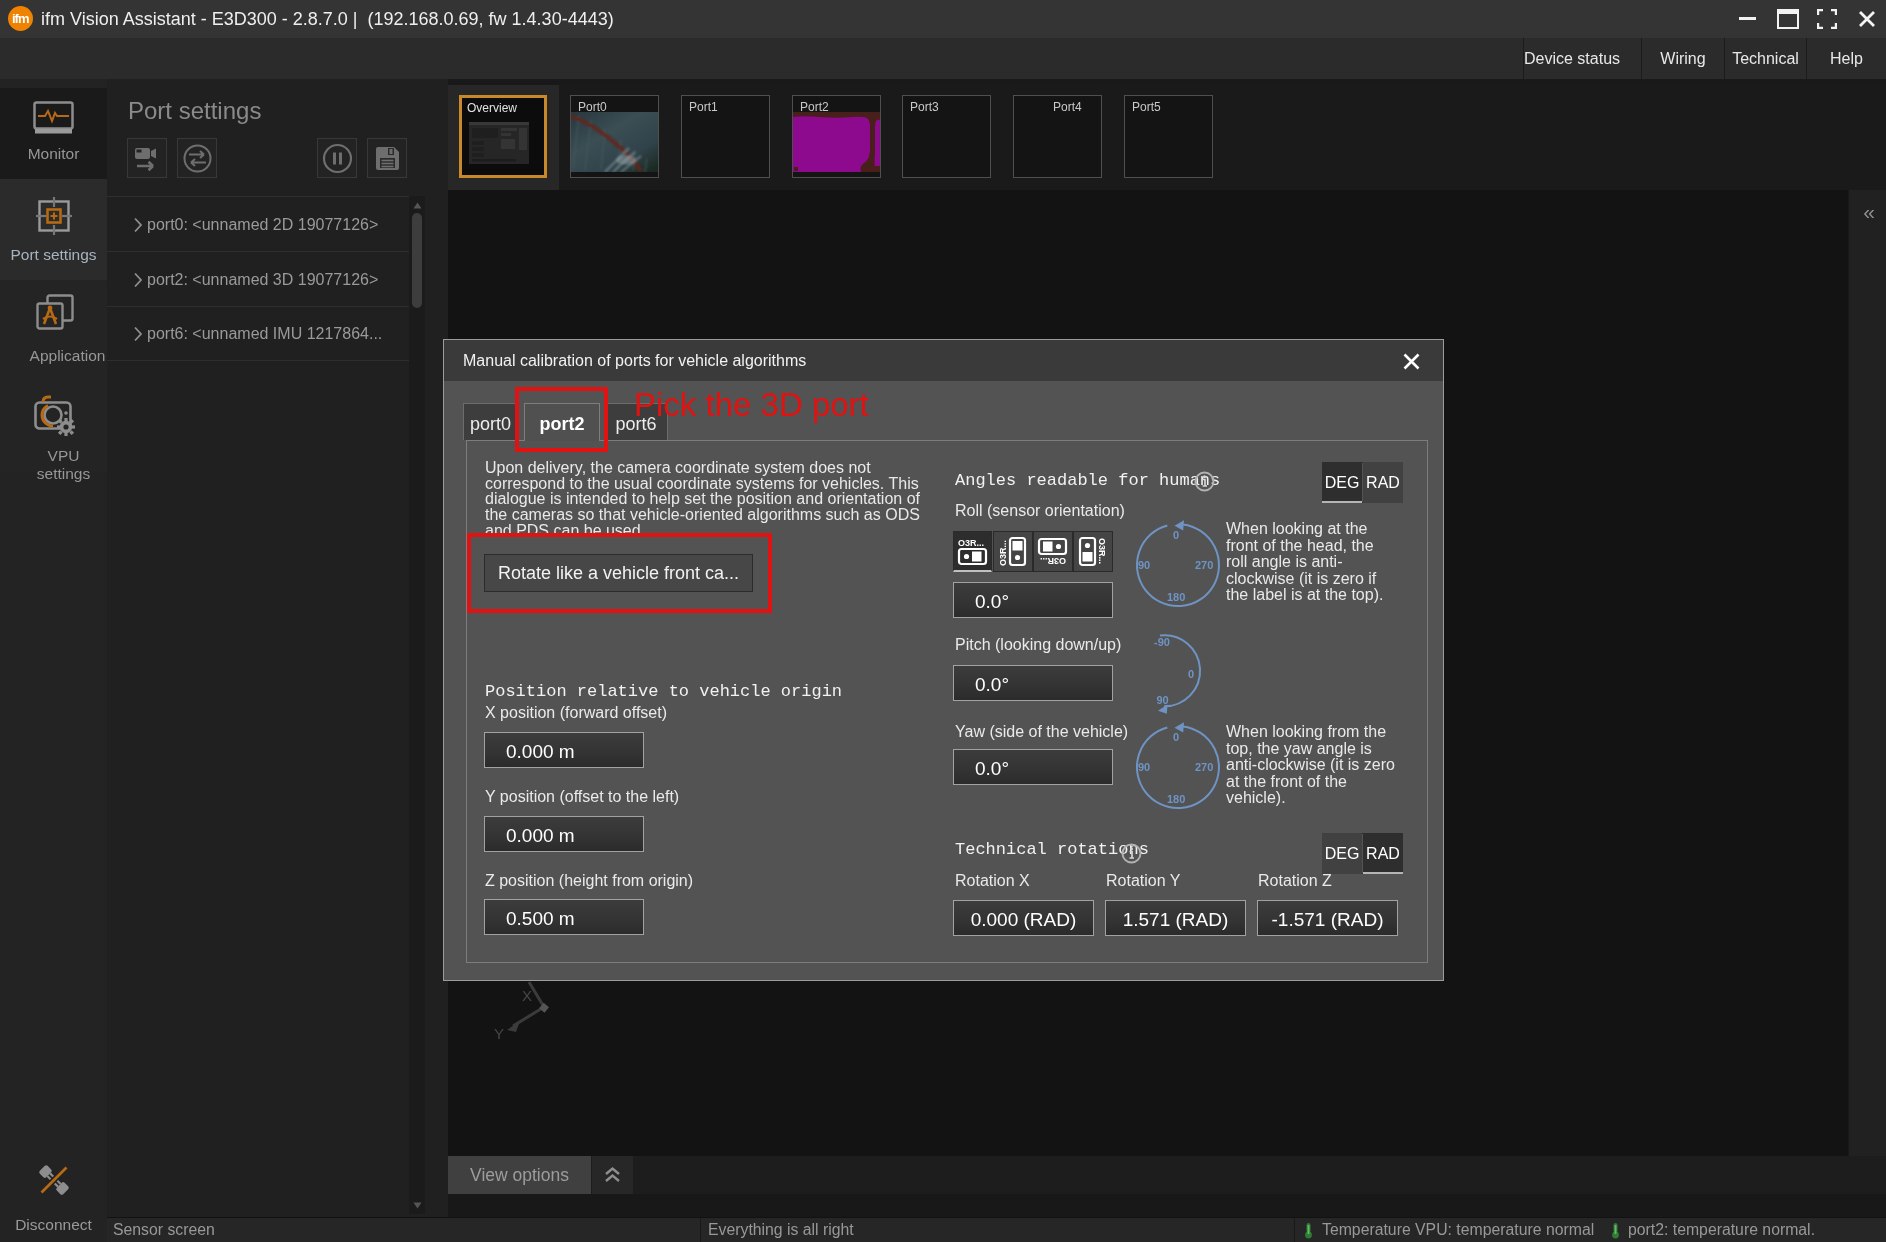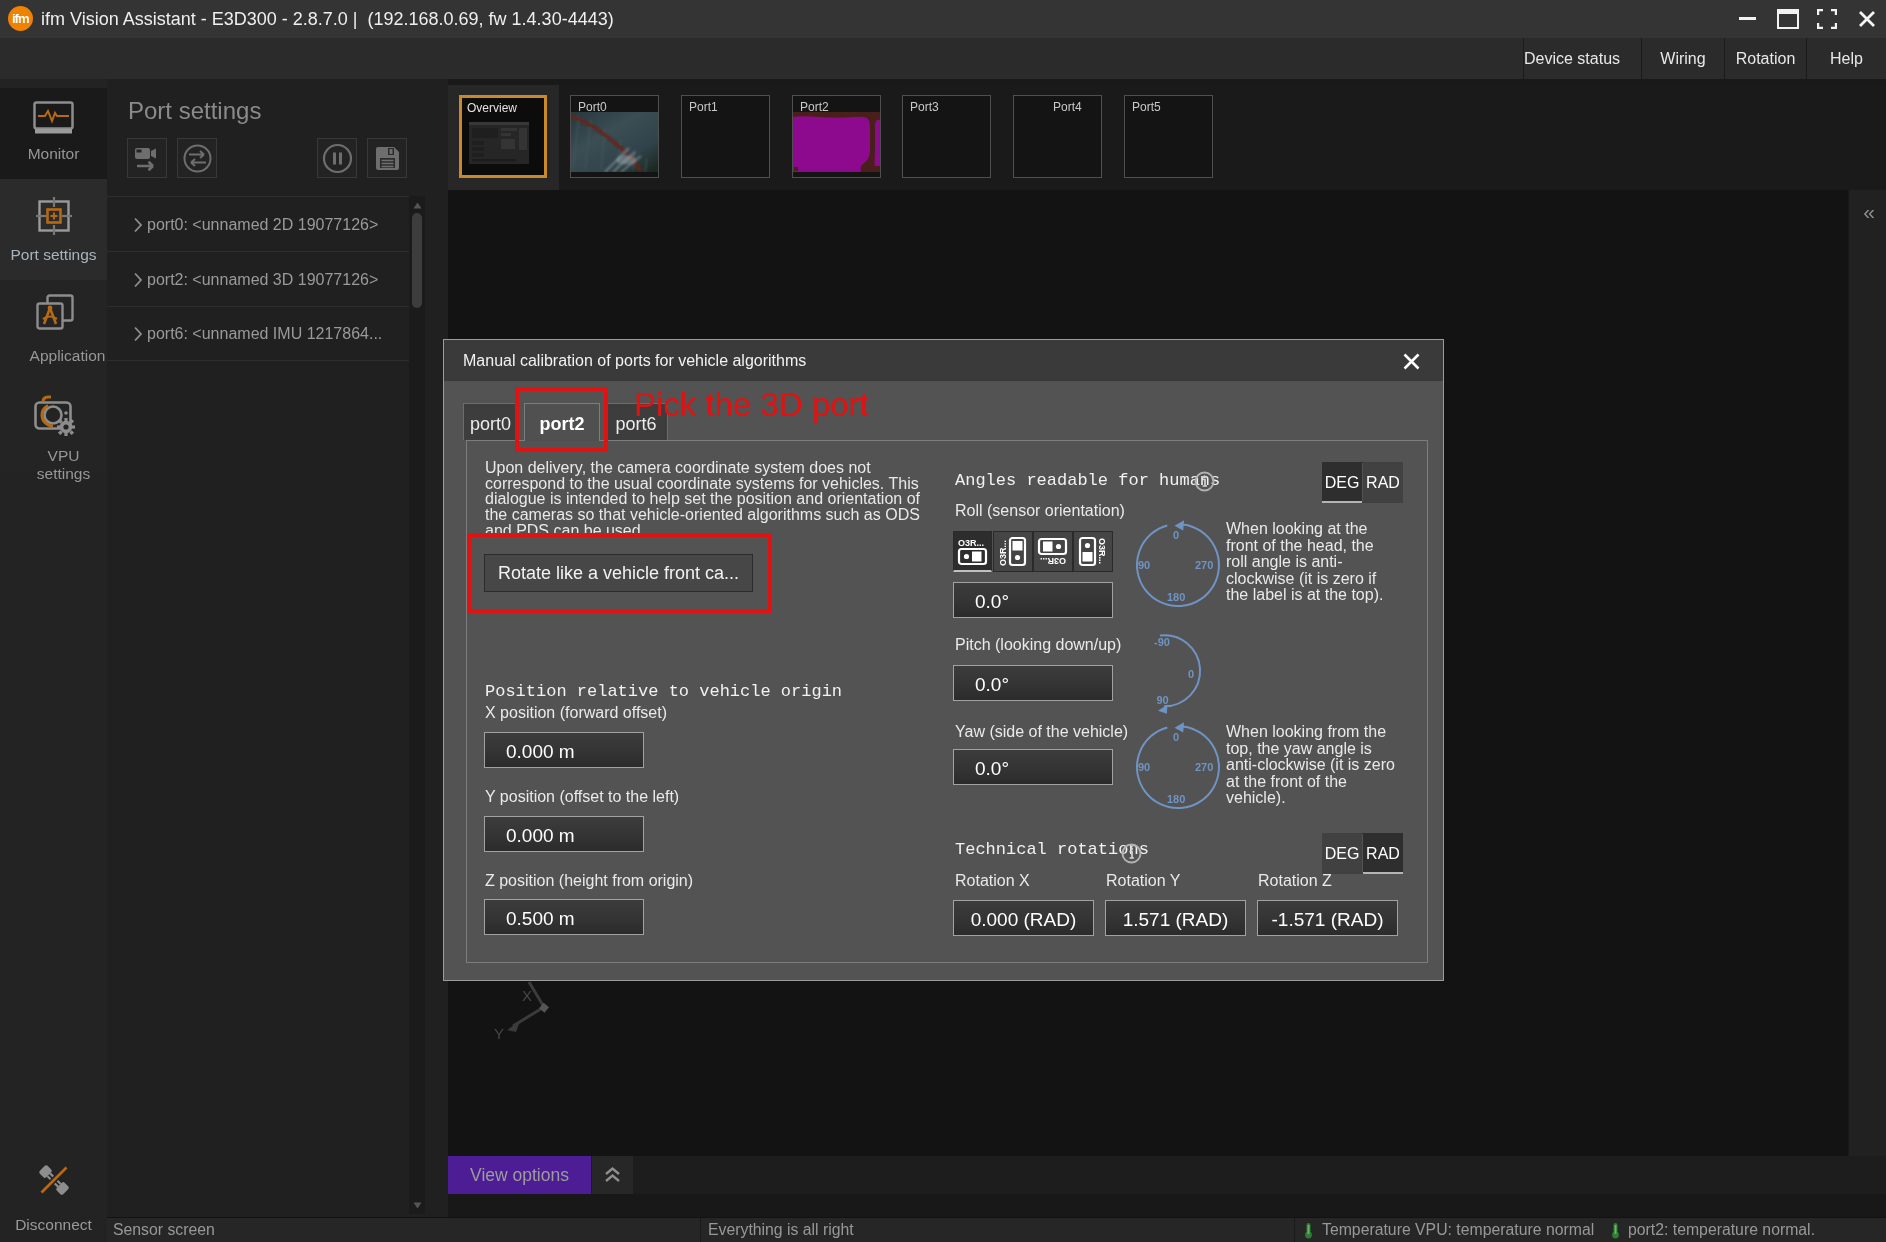--- a/index.html
+++ b/index.html
@@ -22,21 +22,21 @@
   <svg class="abs" style="left:1817px;top:9px;" width="20" height="20" viewBox="0 0 20 20">
     <path d="M1 6 V1 H6 M14 1 H19 V6 M19 14 V19 H14 M6 19 H1 V14" stroke="#f2f2f2" stroke-width="2.4" fill="none"></path>
   </svg>
   <svg class="abs" style="left:1858px;top:10px;" width="18" height="18" viewBox="0 0 18 18">
     <path d="M2 2 L16 16 M16 2 L2 16" stroke="#f4f4f4" stroke-width="2.8" fill="none"></path>
   </svg>
 
   <div class="abs" style="left:0;top:38px;width:1886px;height:41px;background:#2b2b2b;"></div>
   <div class="abs" style="left:1523px;top:38px;width:118px;height:41px;border-left:1px solid #1b1b1b;color:#e8e8e8;font-size:16px;line-height:41px;text-align:left;">Device status</div>
   <div class="abs" style="left:1641px;top:38px;width:83px;height:41px;border-left:1px solid #1b1b1b;color:#e8e8e8;font-size:16px;line-height:41px;text-align:center;">Wiring</div>
-  <div class="abs" style="left:1724px;top:38px;width:82px;height:41px;border-left:1px solid #1b1b1b;color:#e8e8e8;font-size:16px;line-height:41px;text-align:center;">Rotation</div>
+  <div class="abs" style="left:1724px;top:38px;width:82px;height:41px;border-left:1px solid #1b1b1b;color:#e8e8e8;font-size:16px;line-height:41px;text-align:center;">Technical</div>
   <div class="abs" style="left:1806px;top:38px;width:80px;height:41px;border-left:1px solid #1b1b1b;color:#e8e8e8;font-size:16px;line-height:41px;text-align:center;">Help</div>
 
   <div class="abs" style="left:0;top:79px;width:107px;height:1163px;background:#232323;"></div>
   <div class="abs" id="tile-monitor" style="left:0;top:88px;width:107px;height:91px;background:#1a1a1a;"></div>
   <div class="abs" id="tile-ports" style="left:0;top:179px;width:107px;height:101px;background:#2b2b2b;"></div>
   <div class="abs" id="tile-app" style="left:0;top:281px;width:107px;height:94px;background:#242424;"></div>
   <div class="abs" id="tile-vpu" style="left:0;top:375px;width:107px;height:97px;background:#242424;"></div>
 
   <div class="abs" style="left:0;top:145px;width:107px;text-align:center;color:#979797;font-size:15.5px;">Monitor</div>
   <div class="abs" style="left:0;top:246px;width:107px;text-align:center;color:#a9b4be;font-size:15.5px;">Port settings</div>
@@ -240,21 +240,21 @@
   <svg class="abs" style="left:480px;top:975px;" width="90" height="70" viewBox="0 0 90 70">
     <line x1="64" y1="32" x2="49" y2="7" stroke="#3b3b3b" stroke-width="3"></line>
     <text x="42" y="26" fill="#474747" font-size="15">X</text>
     <line x1="64" y1="32" x2="33" y2="51" stroke="#3b3b3b" stroke-width="3"></line>
     <path d="M27 55 L40 46 L36 57 Z" fill="#3b3b3b"></path>
     <text x="14" y="64" fill="#474747" font-size="15">Y</text>
     <rect x="61" y="29" width="7" height="7" fill="#555" transform="rotate(40 64 32)"></rect>
   </svg>
 
   <div class="abs" style="left:448px;top:1156px;width:1438px;height:38px;background:#1d1d1d;"></div>
-  <div class="abs" style="left:448px;top:1156px;width:143px;height:38px;background:#4c1d95;color:#9c9c9c;font-size:17.5px;line-height:38px;text-align:center;">View options</div>
+  <div class="abs" style="left:448px;top:1156px;width:143px;height:38px;background:#404040;color:#9c9c9c;font-size:17.5px;line-height:38px;text-align:center;">View options</div>
   <div class="abs" style="left:592px;top:1156px;width:41px;height:38px;background:#272727;"></div>
   <svg class="abs" style="left:604px;top:1166px;" width="17" height="18" viewBox="0 0 17 18">
     <path d="M2 8 L8.5 2.5 L15 8 M2 15 L8.5 9.5 L15 15" stroke="#8f8f8f" stroke-width="2.4" fill="none"></path>
   </svg>
   <div class="abs" style="left:448px;top:1194px;width:1438px;height:23px;background:#181818;"></div>
 
   <div class="abs" style="left:107px;top:1217px;width:1779px;height:25px;background:#262626;border-top:1px solid #121212;"></div>
   <div class="abs sbtext" style="left:113px;">Sensor screen</div>
   <div class="abs" style="left:700px;top:1218px;width:1px;height:24px;background:#191919;"></div>
   <div class="abs sbtext" style="left:708px;">Everything is all right</div>

